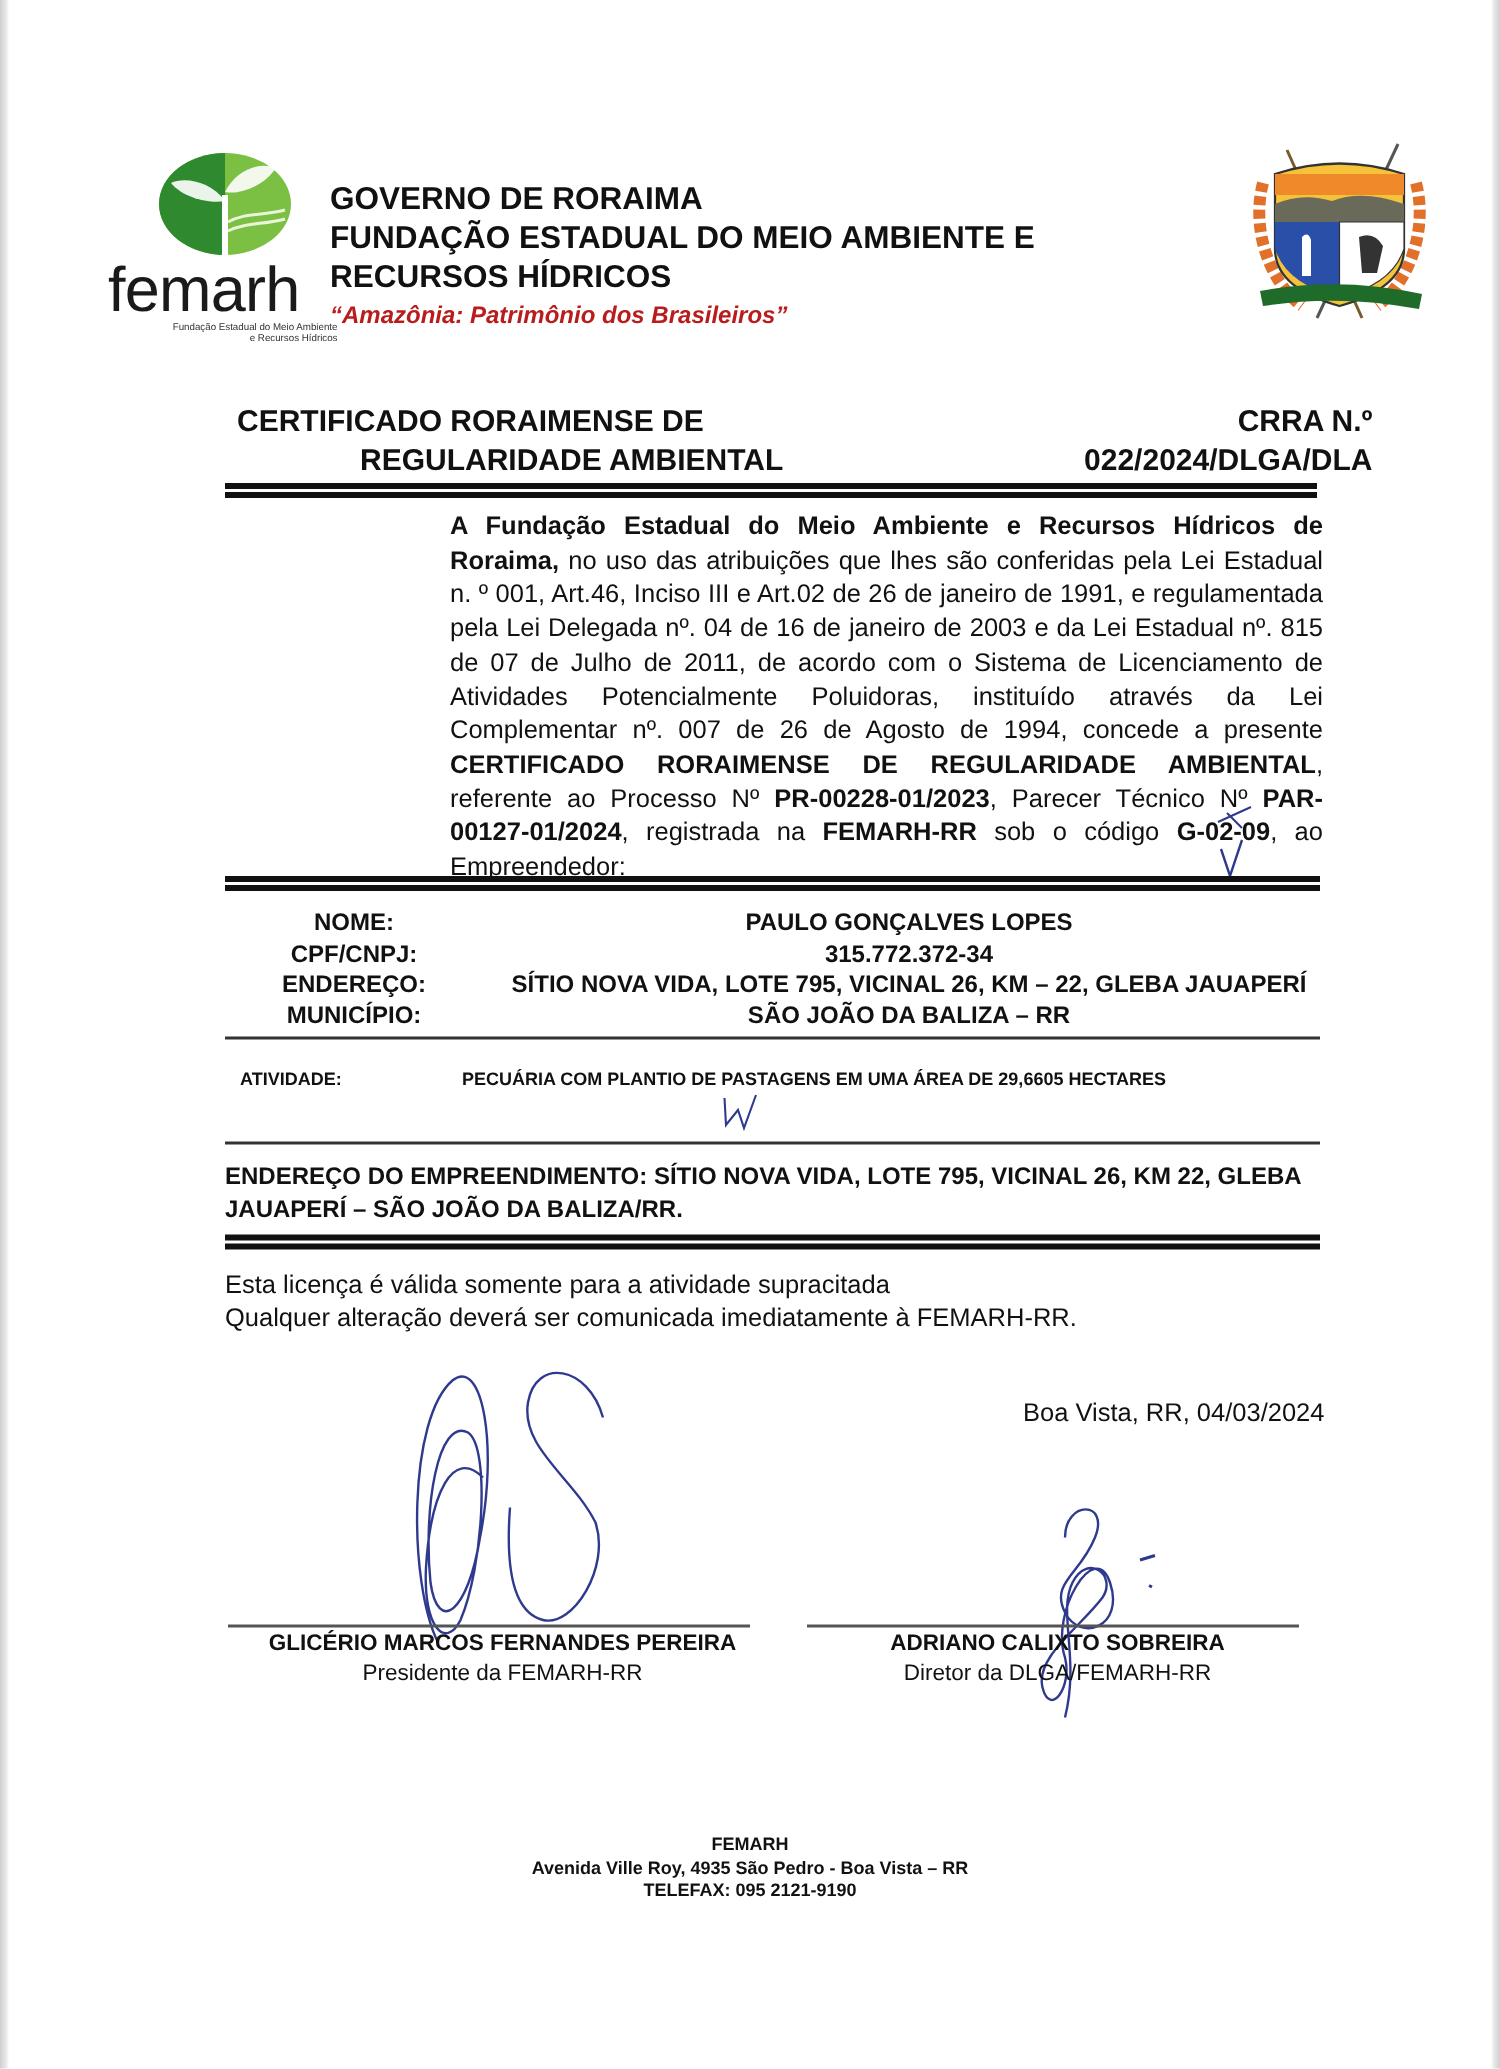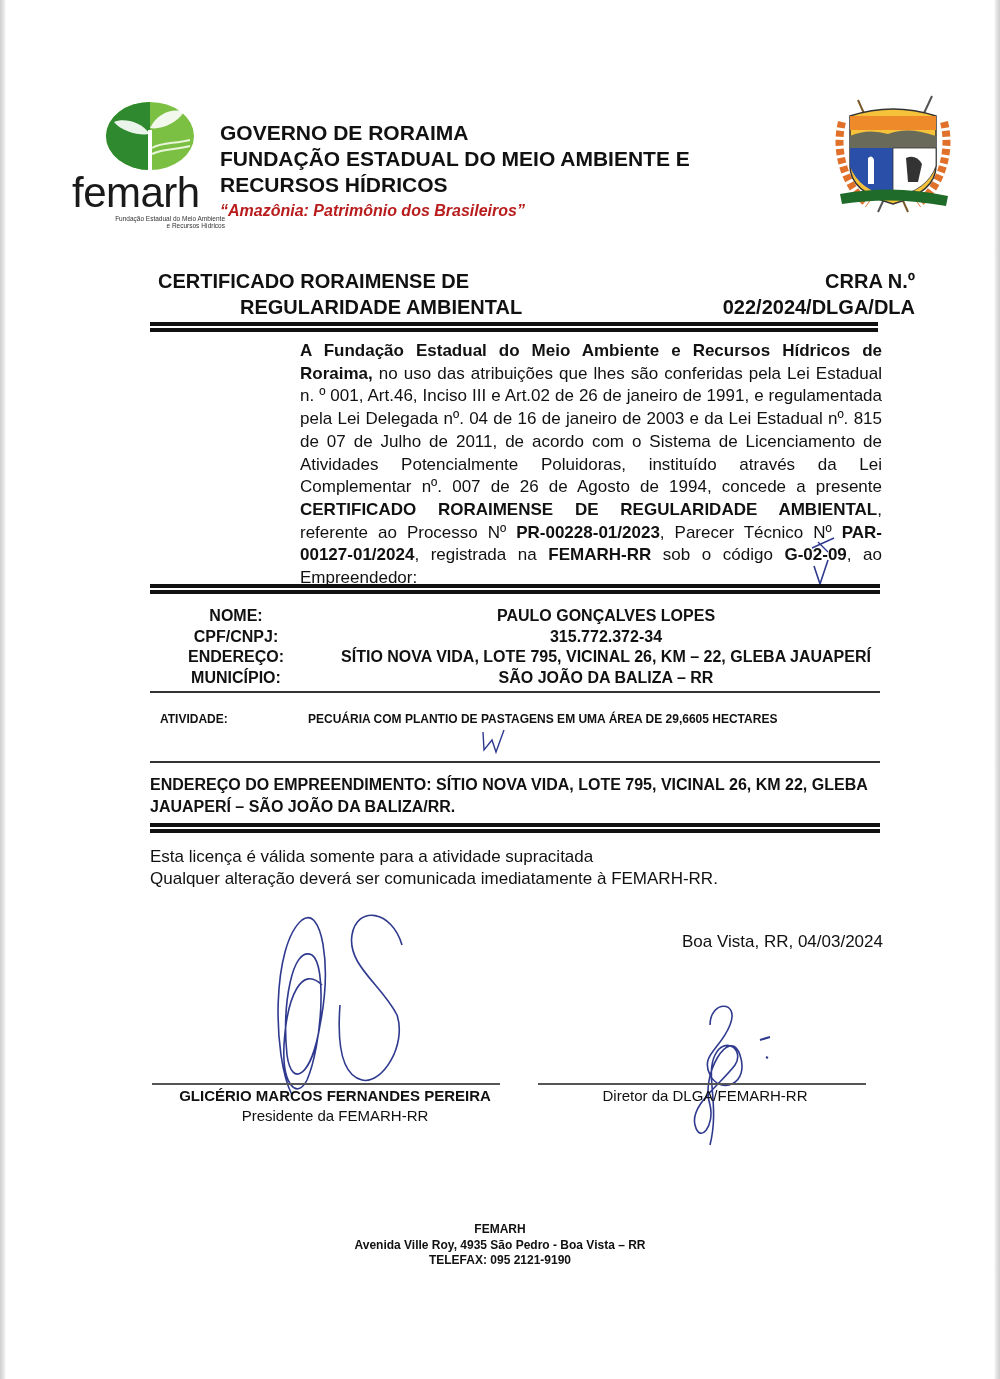--- a/index.html
+++ b/index.html
@@ -186,20 +186,21 @@
   <div class="n">GLICÉRIO MARCOS FERNANDES PEREIRA</div>
   <div>Presidente da FEMARH-RR</div>
 </div>
 
 <svg class="ink" style="left:680px; top:995px;" width="100" height="160" viewBox="0 0 100 160">
   <path d="M30 30 C30 5 60 5 50 30 C40 55 20 60 30 80 C40 100 70 90 60 60 C50 30 20 80 30 110 C35 130 20 150 15 130 C10 110 40 90 55 70 C65 55 45 40 35 60 C25 80 40 110 30 150" stroke="#2f3a8f" stroke-width="1.6" fill="none"></path>
   <path d="M80 45 L90 42 M86 62 L88 63" stroke="#2f3a8f" stroke-width="2" fill="none"></path>
 </svg>
 <div class="sig-line" style="left:538px; top:1083px; width:328px;"></div>
 <div class="sig-name" style="left:545px; top:1086px; width:320px;">
+  <div class="n">ADRIANO CALIXTO SOBREIRA</div>
   <div>Diretor  da DLGA/FEMARH-RR</div>
 </div>
 
 <div class="abs footer">
   <div>FEMARH</div>
   <div>Avenida Ville Roy, 4935 São Pedro - Boa Vista – RR</div>
   <div>TELEFAX: 095 2121-9190</div>
 </div>
 
 </body></html>

